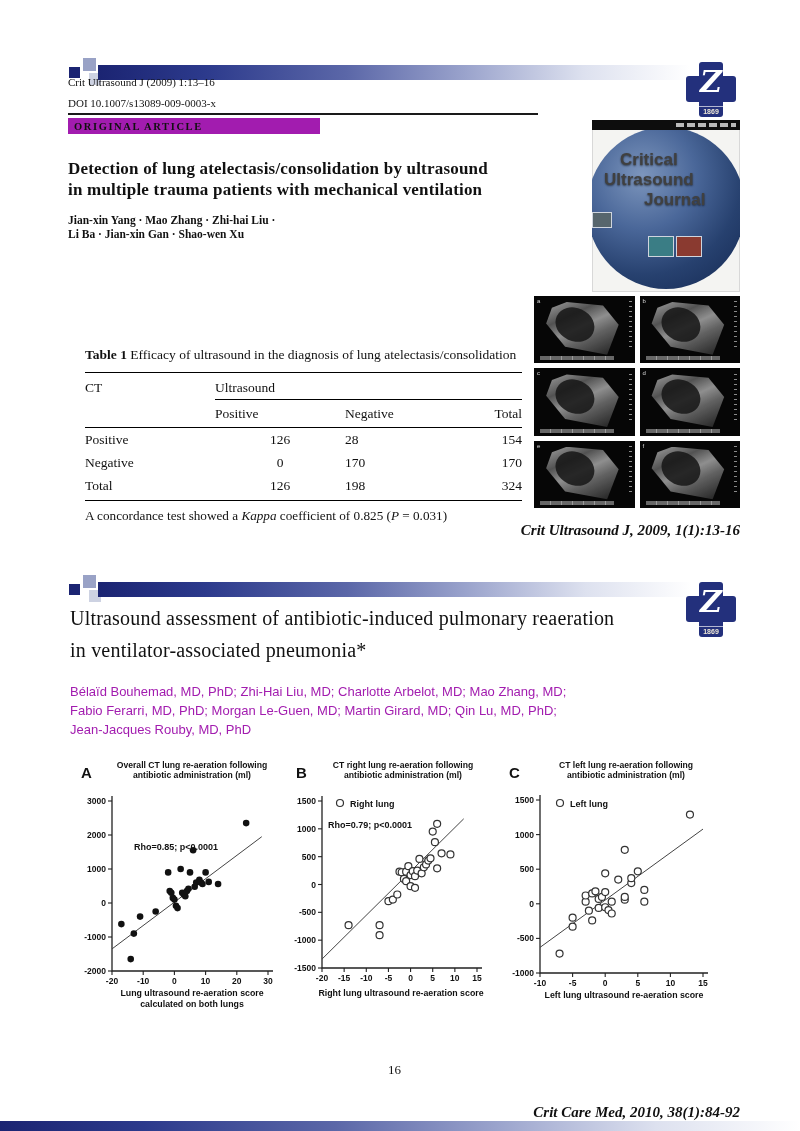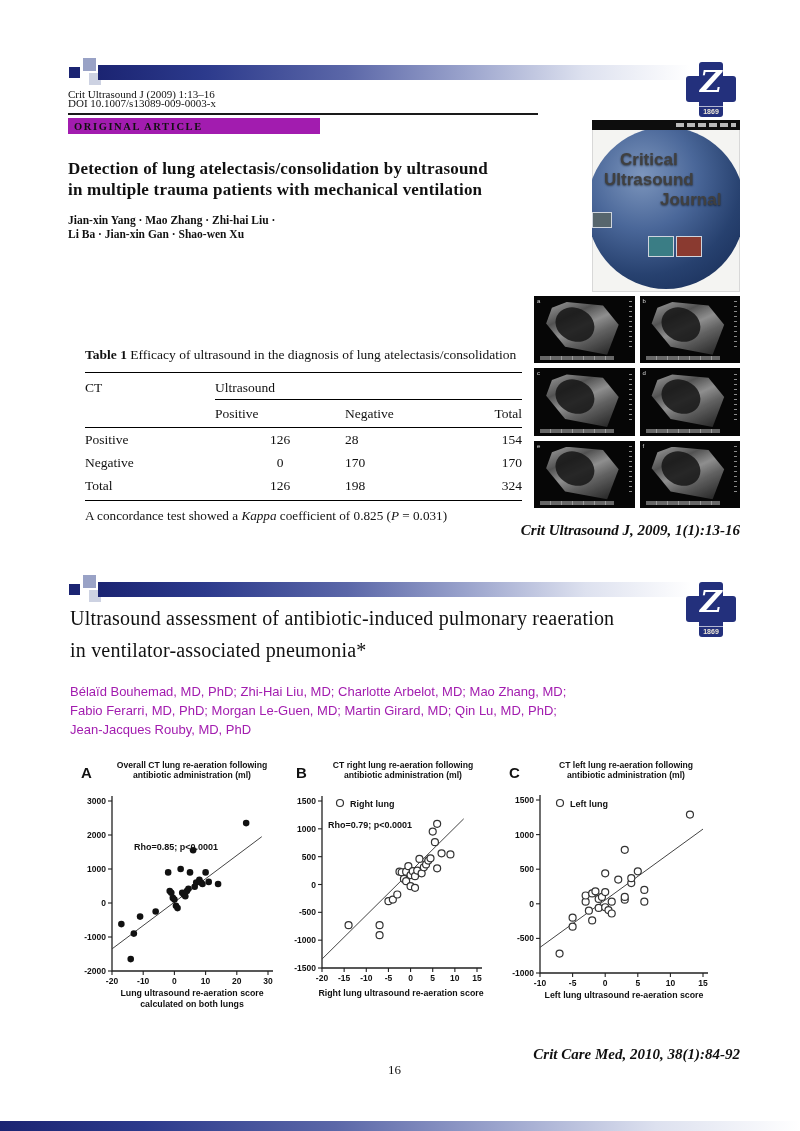--- a/index.html
+++ b/index.html
@@ -39,21 +39,21 @@
     box-shadow:0 0 0 1px #d8d8d8 inset;}
   .cover-topbar{position:absolute;left:0;top:0;right:0;height:10px;background:#0d0d0d;}
   .cover-topbar:after{content:"";position:absolute;right:4px;top:3px;width:60px;height:4px;
     background:repeating-linear-gradient(to right,#b9b9b9 0 8px,#0d0d0d 8px 11px);}
   .cover-globe{position:absolute;left:-5px;top:7px;width:158px;height:162px;border-radius:50%;
     background:radial-gradient(circle at 35% 30%,#7d96bd 0%,#4a6799 35%,#27416f 65%,#132750 100%);}
   .cover-title{position:absolute;left:0;top:30px;width:148px;color:#404040;
     font:bold 17px "Liberation Sans",sans-serif;line-height:20px;text-shadow:0 1px 2px rgba(0,0,0,.55);}
   .cover-title .l1{margin-left:28px;}
   .cover-title .l2{margin-left:12px;}
-  .cover-title .l3{margin-left:68px;}
+  .cover-title .l3{margin-left:52px;}
   .cover-thumb{position:absolute;border:1px solid #cfd5de;}
   .cover-thumb.t1{left:0;top:92px;width:18px;height:14px;background:#57666d;}
   .cover-thumb.t2{left:56px;top:116px;width:24px;height:19px;background:#3a7d85;}
   .cover-thumb.t3{left:84px;top:116px;width:24px;height:19px;background:#8a3a30;}
 
   
   .tbl-wrap{position:absolute;width:437px;font-size:13.5px;margin-top:48px;}
   .tbl-caption{margin:0 0 9px 0;line-height:17px;}
   table.t1{border-collapse:collapse;width:100%;}
   table.t1 td{padding:4px 0 3px 0;font-size:13.5px;}
@@ -109,21 +109,21 @@
     <div class="bar"></div>
   </div>
 
   <div class="zlogo" style="left:686px;top:62px;">
     <div class="z-v"></div>
     <div class="z-h"></div>
     <div class="z-letter">Z</div>
     <div class="z-year">1869</div>
   </div>
 
-  <div class="abs small-ref" style="left:68px;top:88px;">Crit Ultrasound J (2009) 1:13–16</div>
+  <div class="abs small-ref" style="left:68px;top:76px;">Crit Ultrasound J (2009) 1:13–16</div>
   <div class="abs small-ref" style="left:68px;top:97px;">DOI 10.1007/s13089-009-0003-x</div>
 
   <div class="rule1" style="left:68px;top:113px;width:470px;"></div>
   <div class="orig-box" style="left:68px;top:118px;width:246px;">ORIGINAL ARTICLE</div>
 
   <div class="cover" style="left:592px;top:120px;">
     <div class="cover-globe"></div>
     <div class="cover-topbar"></div>
     <div class="cover-title">
       <div class="l1">Critical</div>
@@ -443,20 +443,20 @@
       <circle cx="126.76" cy="93.824" r="3.5" fill="#fff" stroke="#333" stroke-width="1.2"></circle>
       <circle cx="133.28000000000003" cy="127.03999999999999" r="3.5" fill="#fff" stroke="#333" stroke-width="1.2"></circle>
       <circle cx="133.28000000000003" cy="122.196" r="3.5" fill="#fff" stroke="#333" stroke-width="1.2"></circle>
       <circle cx="139.8" cy="115.276" r="3.5" fill="#fff" stroke="#333" stroke-width="1.2"></circle>
       <circle cx="146.32" cy="133.96" r="3.5" fill="#fff" stroke="#333" stroke-width="1.2"></circle>
       <circle cx="146.32" cy="145.724" r="3.5" fill="#fff" stroke="#333" stroke-width="1.2"></circle>
       <circle cx="191.96" cy="58.532" r="3.5" fill="#fff" stroke="#333" stroke-width="1.2"></circle>
       <text x="126" y="242" text-anchor="middle" class="cxlabel">Left lung ultrasound re-aeration score</text>
     </svg>
 
-  <div class="cite" style="top:1046px;">Crit Care Med, 2010, 38(1):84-92</div>
+  <div class="cite" style="top:1104px;">Crit Care Med, 2010, 38(1):84-92</div>
   <div class="pagenum" style="top:1062px;">16</div>
 
   <div class="band band-bottom" style="left:0;top:1121px;width:800px;">
     <div class="bar"></div>
   </div>
 
 </div>
 
 </body></html>

